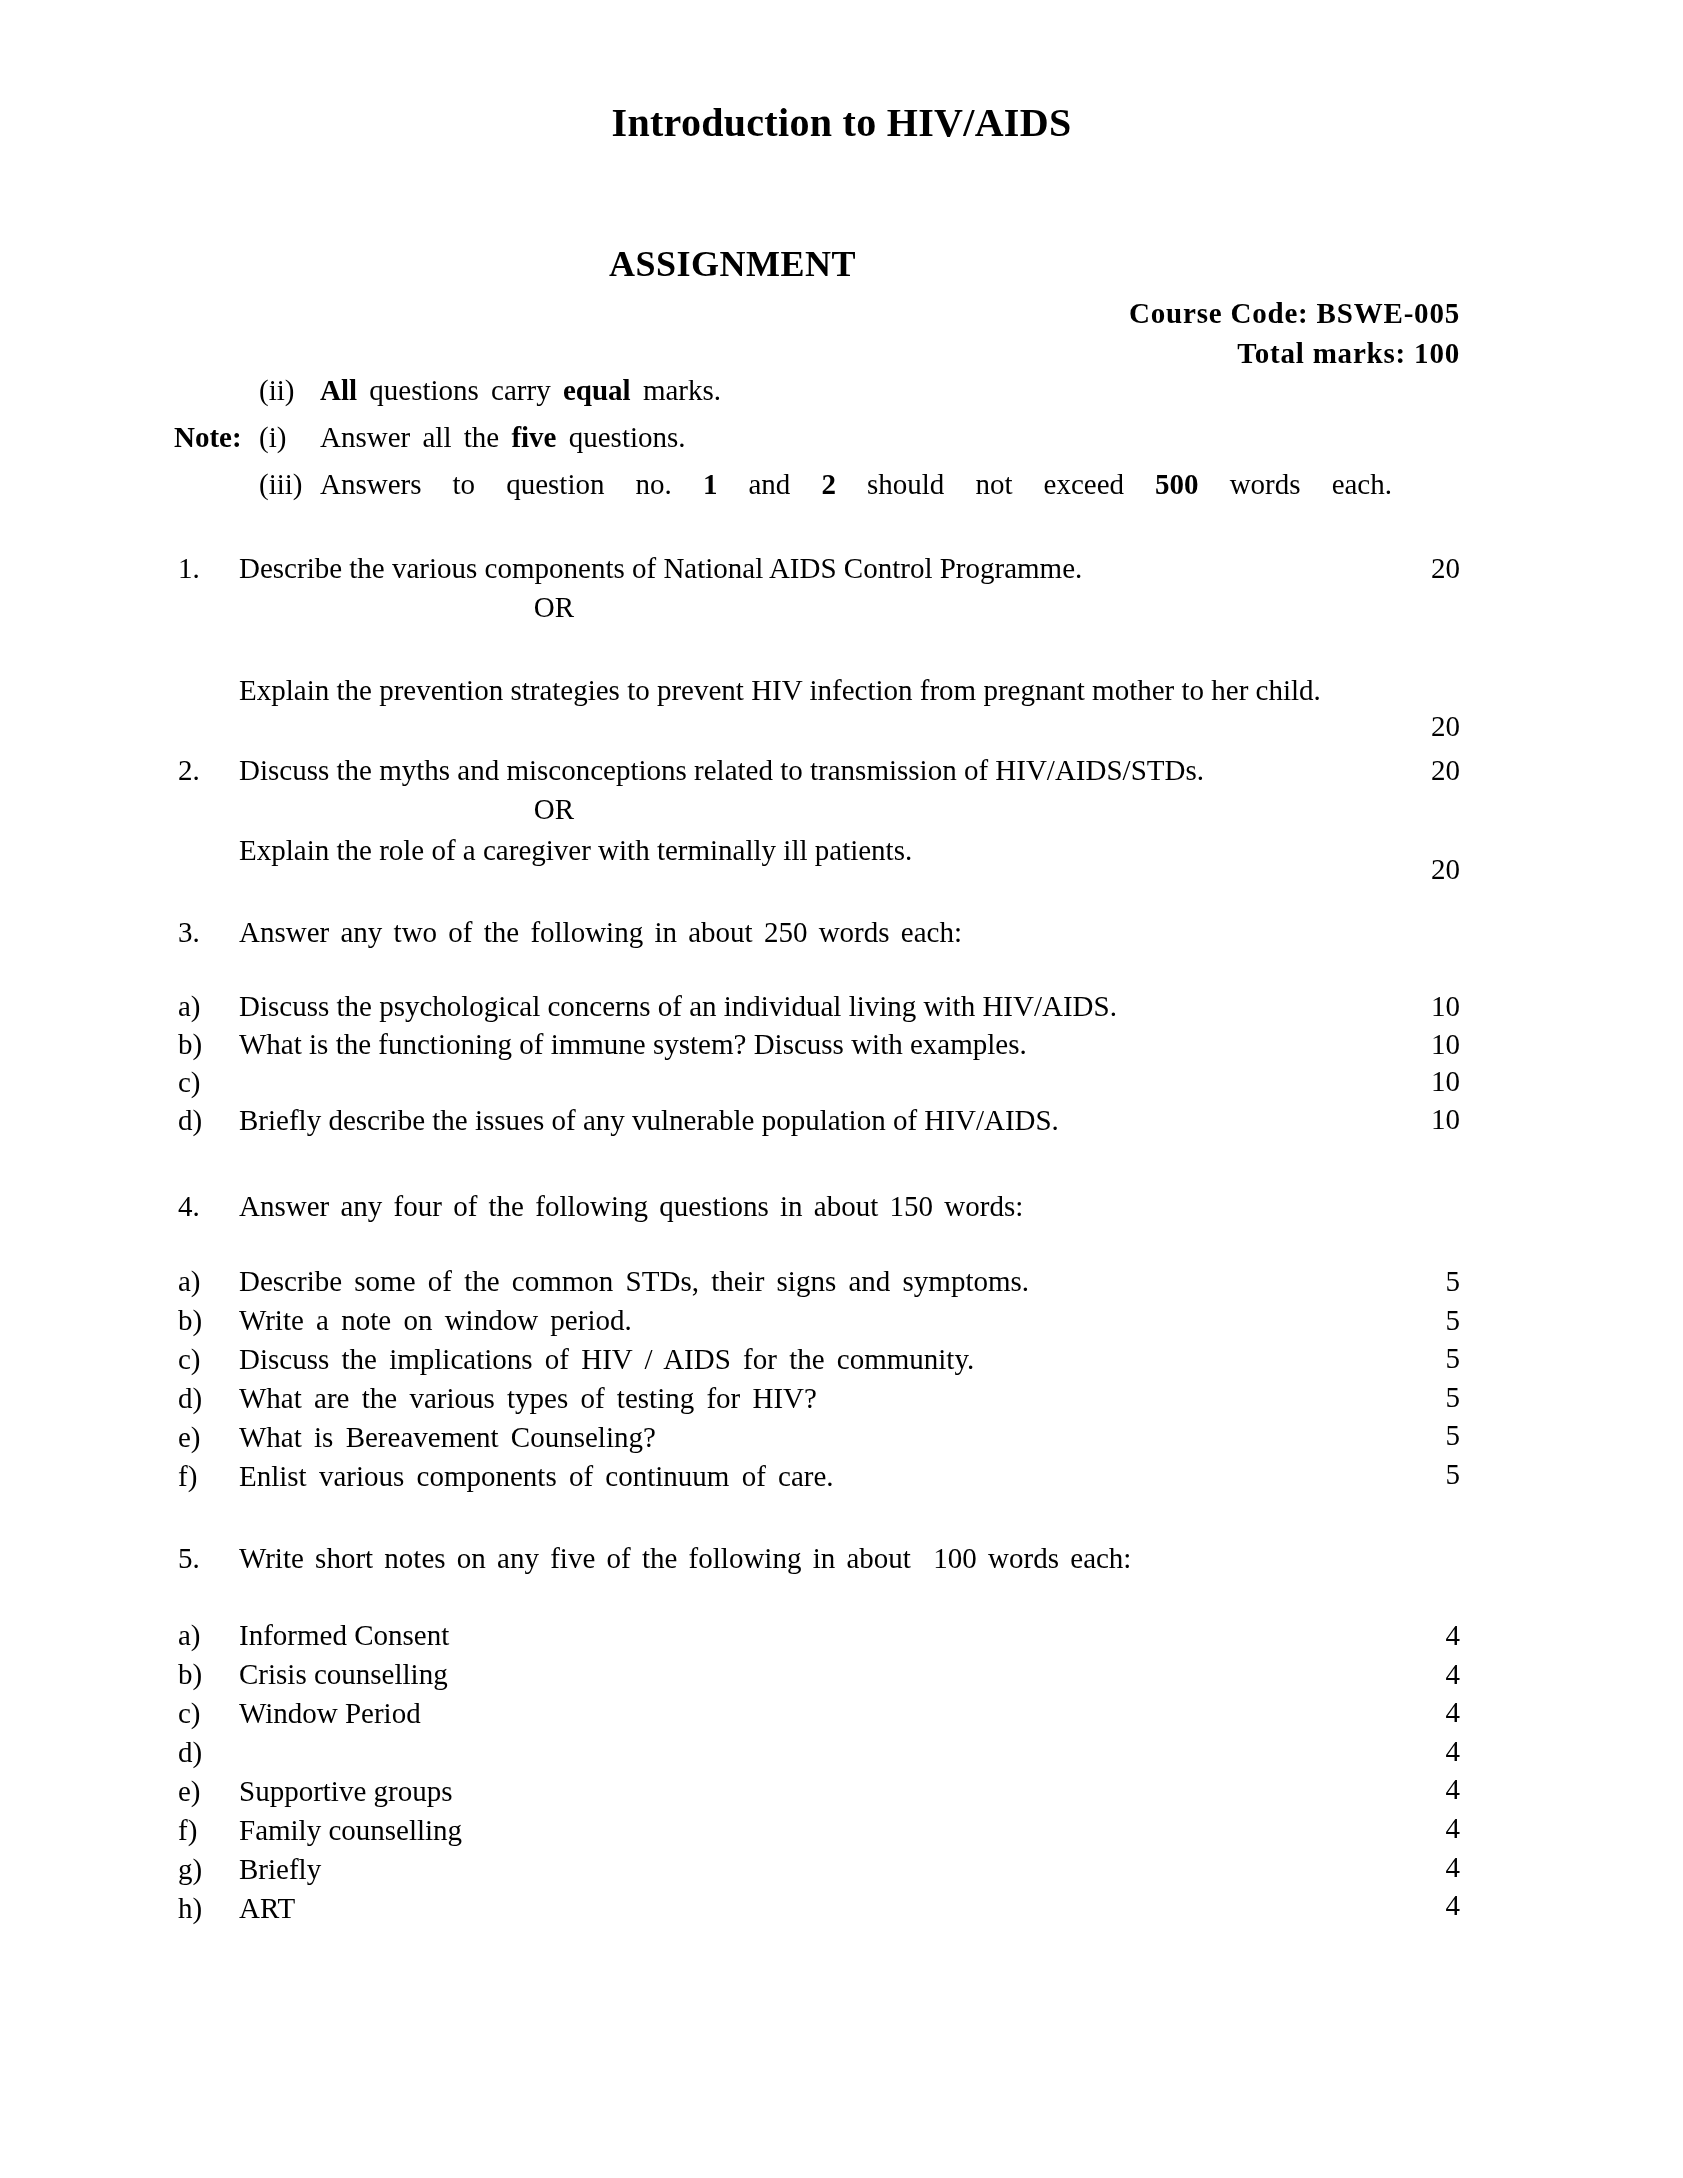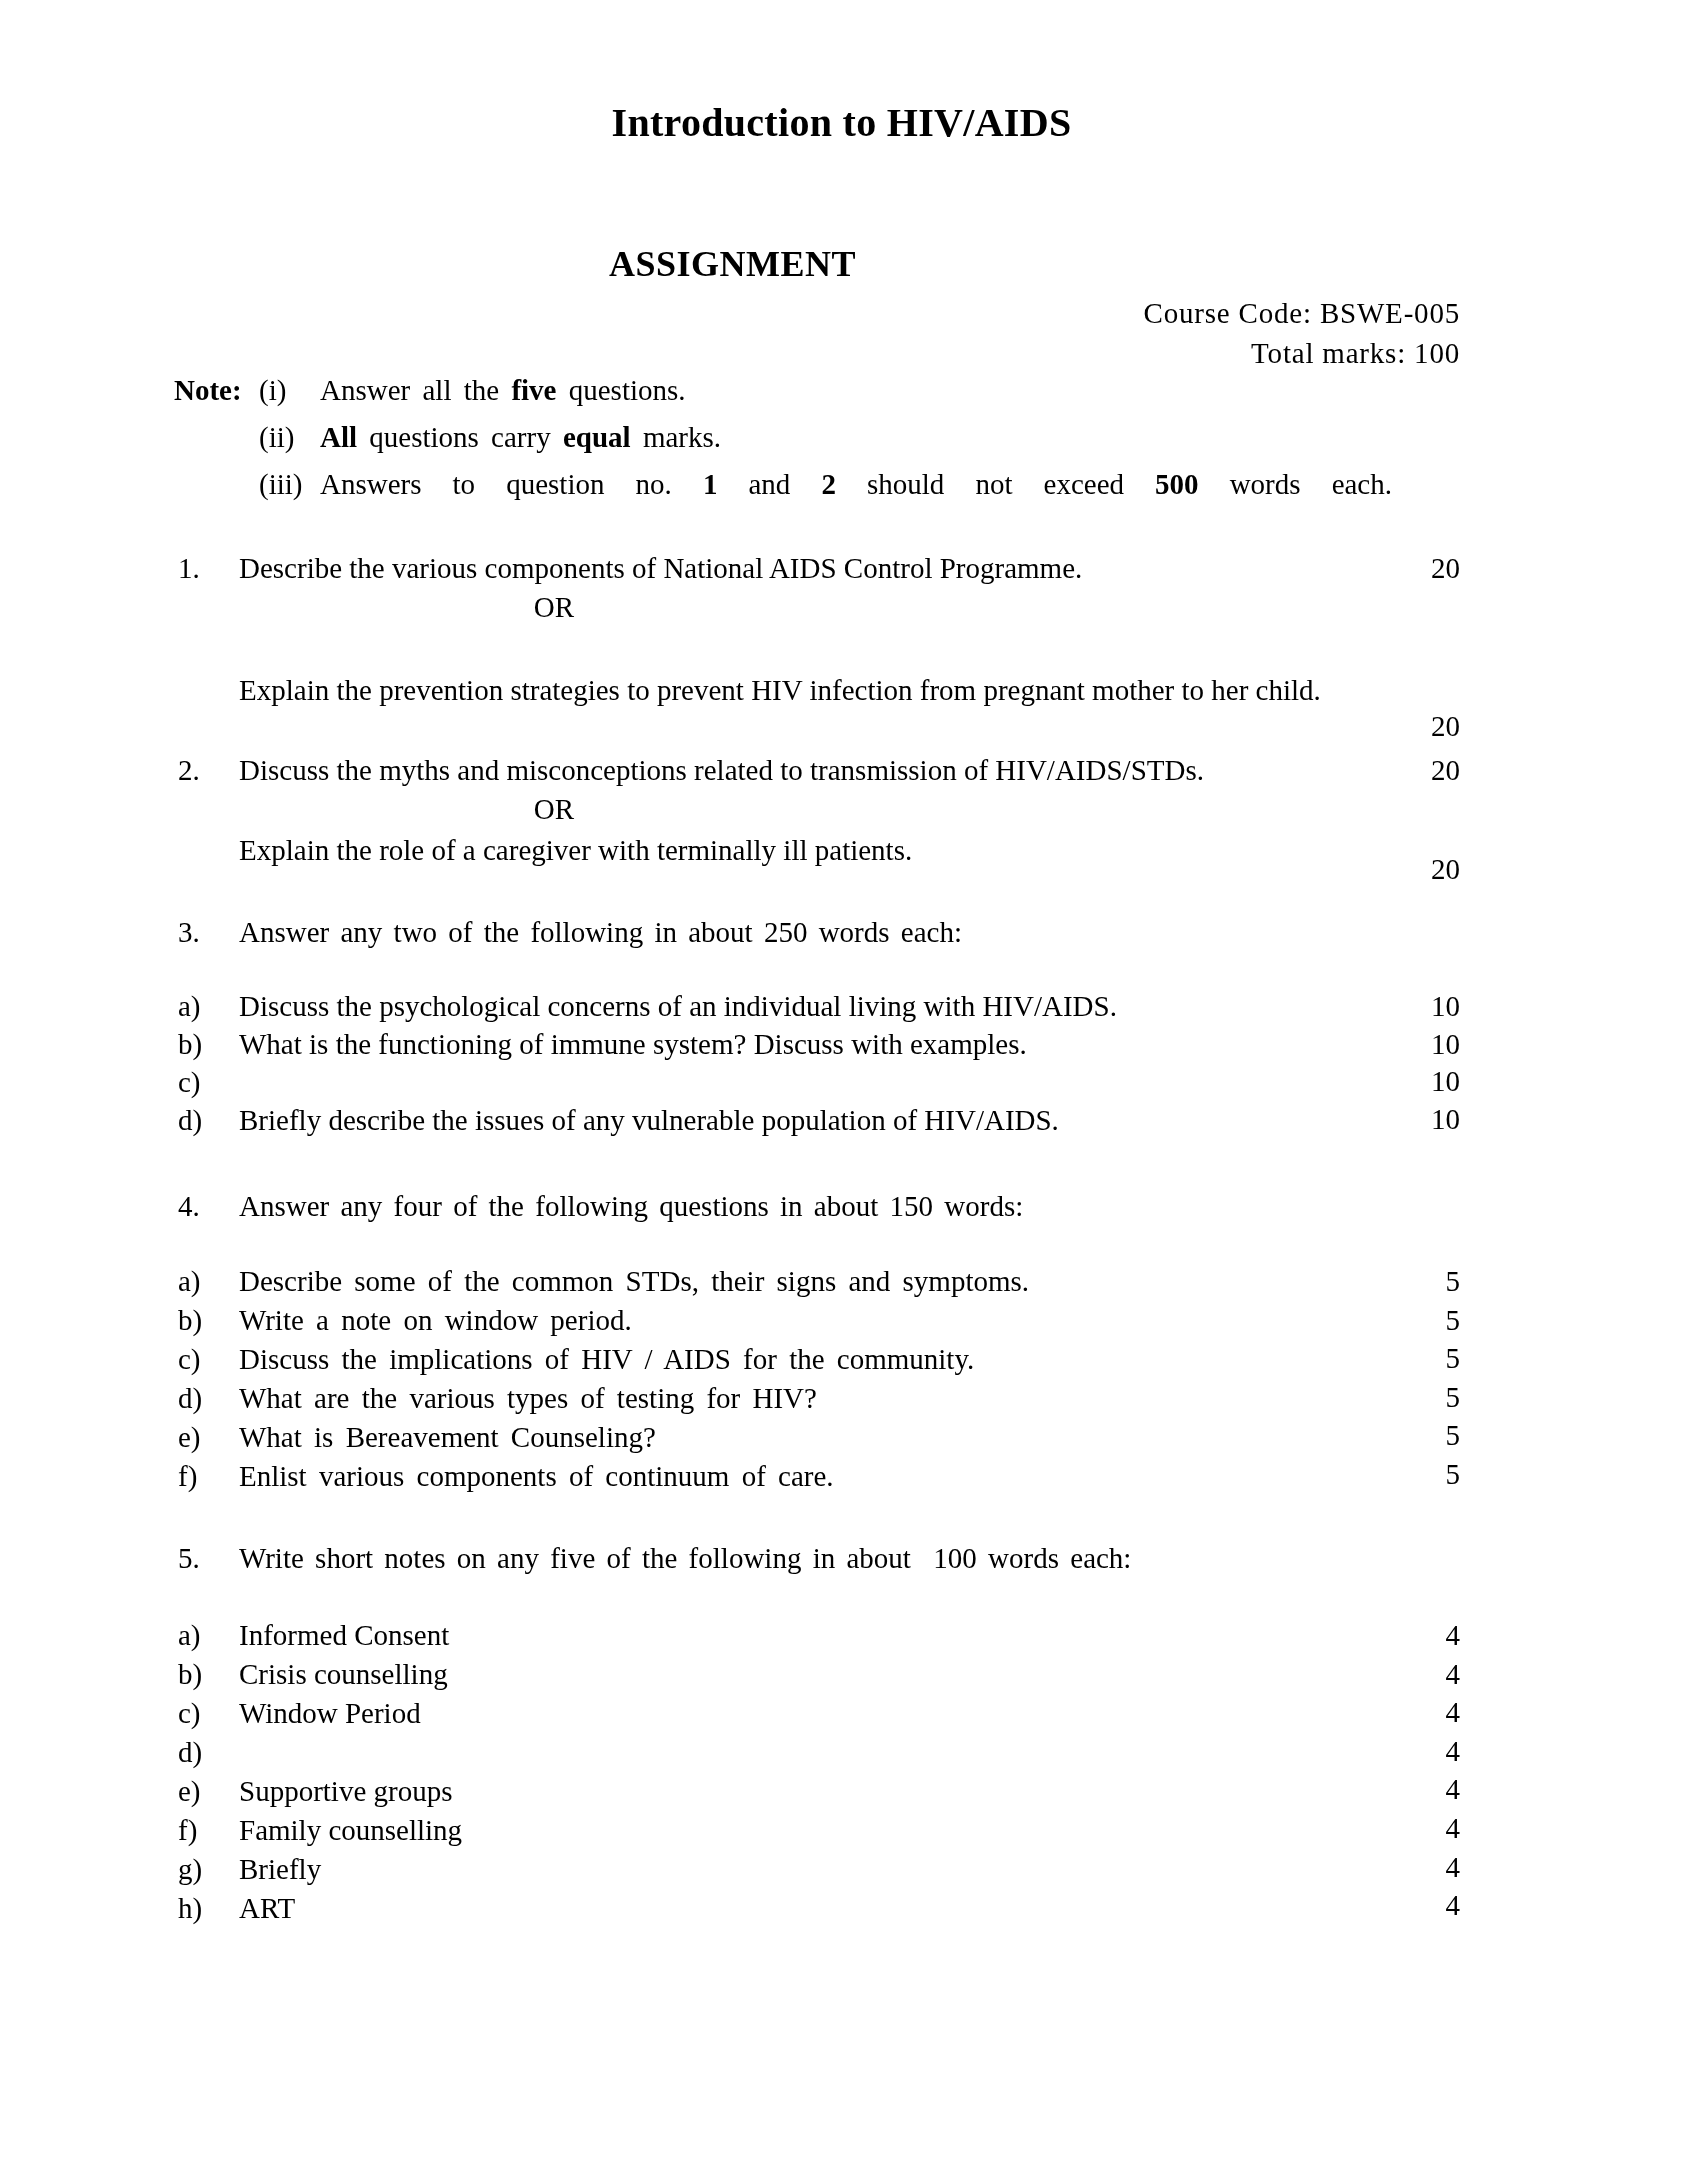--- a/index.html
+++ b/index.html
@@ -47,21 +47,21 @@
     letter-spacing: 0.5px;
   }
 
   
   .course-meta {
     position: absolute;
     right: 223px;
     top: 293px;
     text-align: right;
     font-size: 29px;
-    font-weight: normal;
+    font-weight: bold;
     line-height: 40px;
     letter-spacing: 0.8px;
   }
   .course-meta div { white-space: nowrap; }
 
   
   .note-block {
     position: absolute;
     left: 174px;
     top: 374px;
@@ -162,29 +162,29 @@
   <div class="assignment-heading">ASSIGNMENT</div>
 
   <div class="course-meta">
     <div>Course Code: BSWE-005</div>
     <div>Total marks: 100</div>
   </div>
 
   <div class="note-block">
 
     <div class="note-row">
+      <span class="note-label blank"></span>
+      <span class="note-num">(ii)</span>
+      <span class="note-text"><b>All</b><span> questions carry </span><b>equal</b><span> marks.</span></span>
+    </div>
+
+    <div class="note-row">
       <span class="note-label">Note:</span>
       <span class="note-num">(i)</span>
       <span class="note-text"><span>Answer all the </span><b>five</b><span> questions.</span></span>
-    </div>
-
-    <div class="note-row">
-      <span class="note-label blank"></span>
-      <span class="note-num">(ii)</span>
-      <span class="note-text"><b>All</b><span> questions carry </span><b>equal</b><span> marks.</span></span>
     </div>
 
     <div class="note-row spaced">
       <span class="note-label blank"></span>
       <span class="note-num">(iii)</span>
       <span class="note-text justified"><span>Answers to question no. </span><b>1</b><span> and </span><b>2</b><span> should not exceed </span><b>500</b><span> words each.</span></span>
     </div>
   </div>
 
   <div class="q-block" style="left:178px; top:552px; width:1287px;">

